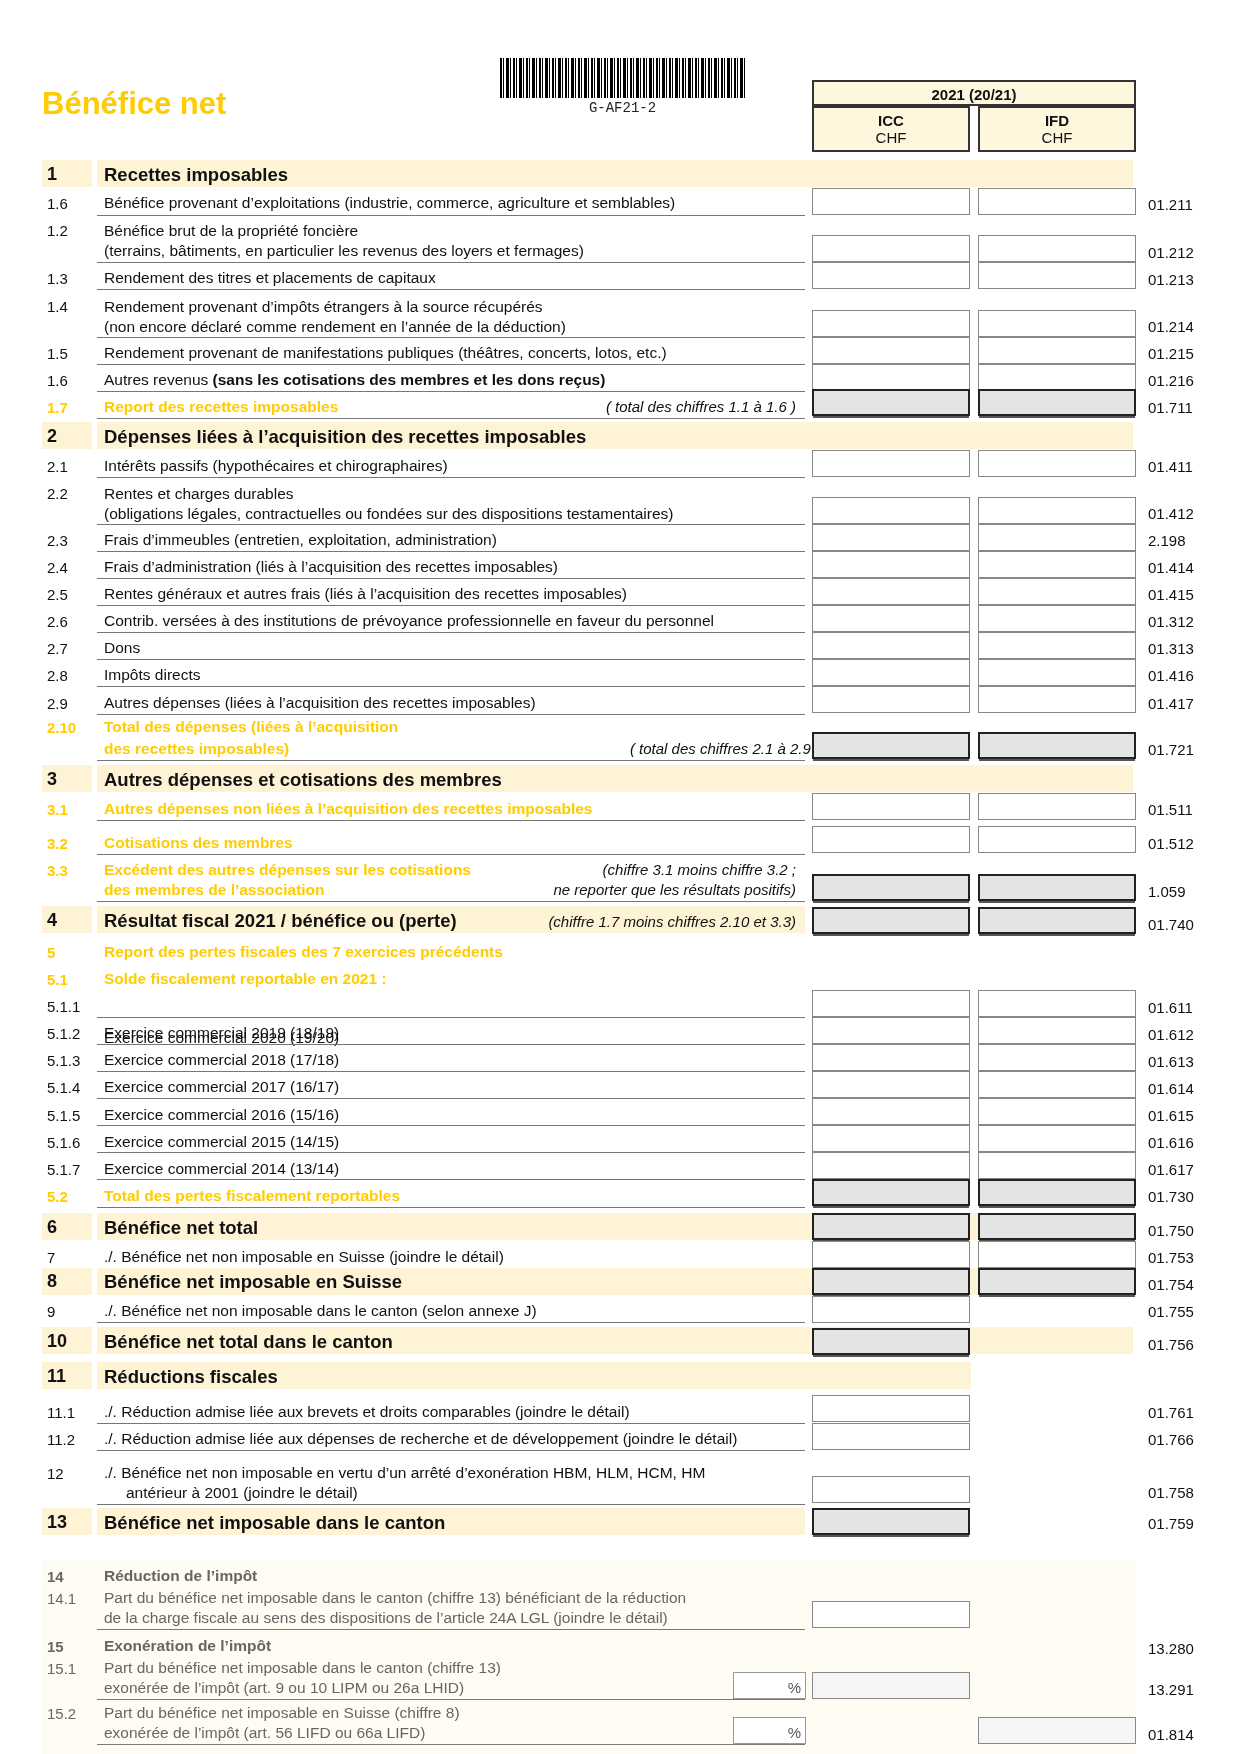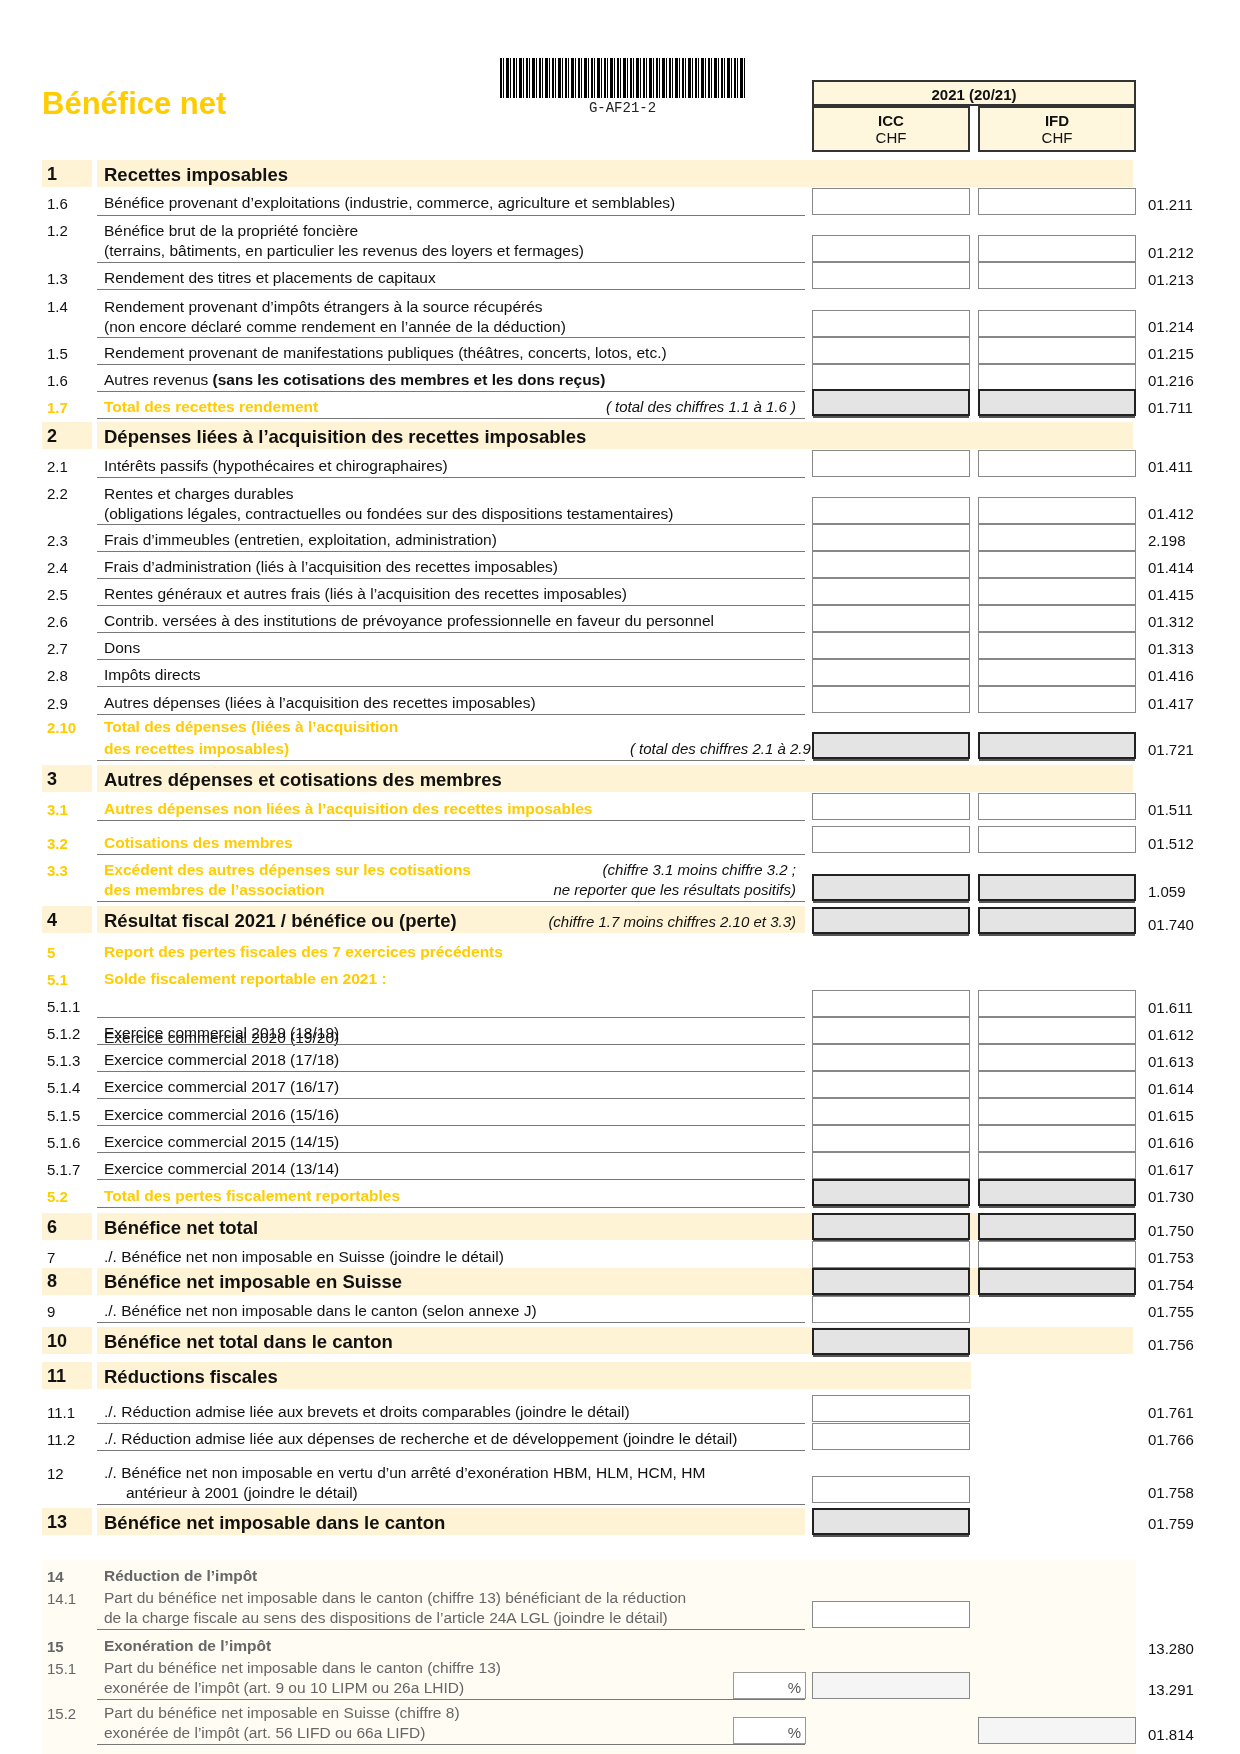--- a/index.html
+++ b/index.html
@@ -90,21 +90,21 @@
 <div class="abs code" style="top:345px">01.215</div>
 
 <div class="abs num" style="top:372px">1.6</div>
 <div class="abs lbl" style="top:370px"><span>Autres revenus </span><b>(sans les cotisations des membres et les dons reçus)</b></div>
 <div class="abs uline" style="top:391px"></div>
 <div class="abs box icc" style="top:364px"></div>
 <div class="abs box ifd" style="top:364px"></div>
 <div class="abs code" style="top:372px">01.216</div>
 
 <div class="abs num yel" style="top:399px">1.7</div>
-<div class="abs lbl yel" style="top:397px">Total des recettes rendement</div>
+<div class="abs lbl yel" style="top:397px">Report des recettes imposables</div>
 <div class="abs lbl ital" style="top:397px; left:500px; width:296px">( total des chiffres 1.1 à 1.6 )</div>
 <div class="abs uline" style="top:418px"></div>
 <div class="abs box icc tot" style="top:389px"></div>
 <div class="abs box ifd tot" style="top:389px"></div>
 <div class="abs code" style="top:399px">01.711</div>
 
 <div class="abs band band-num" style="top:422px"></div>
 <div class="abs band band-txt" style="top:422px"></div>
 <div class="abs hnum" style="top:426px">2</div>
 <div class="abs hlbl" style="top:426px">Dépenses liées à l’acquisition des recettes imposables</div>

